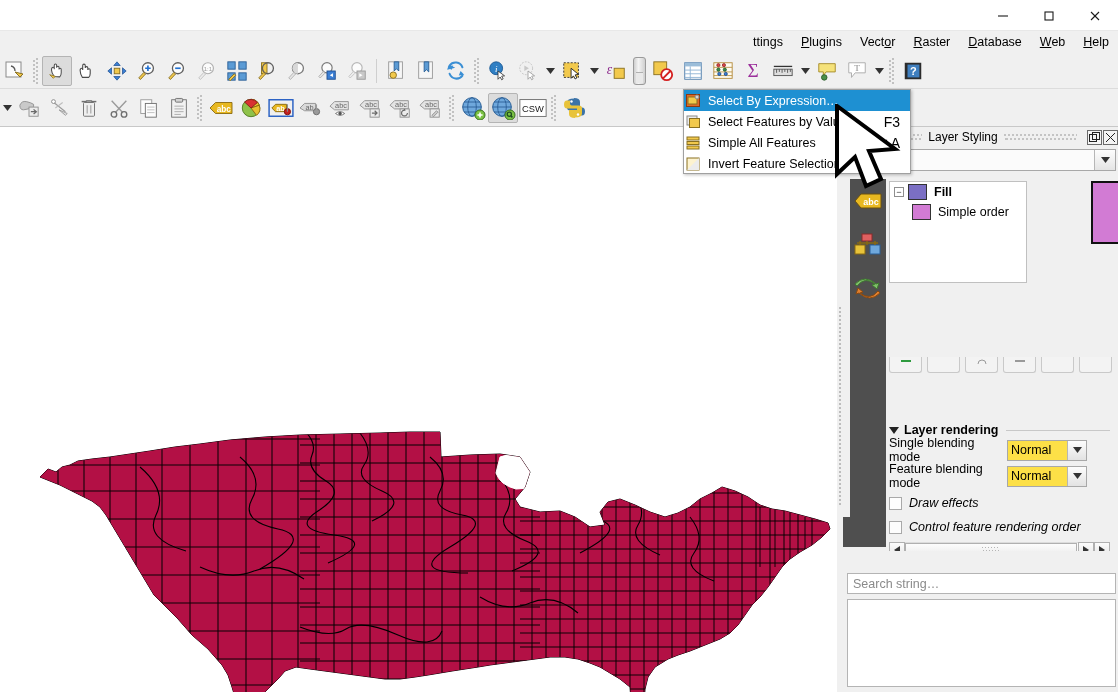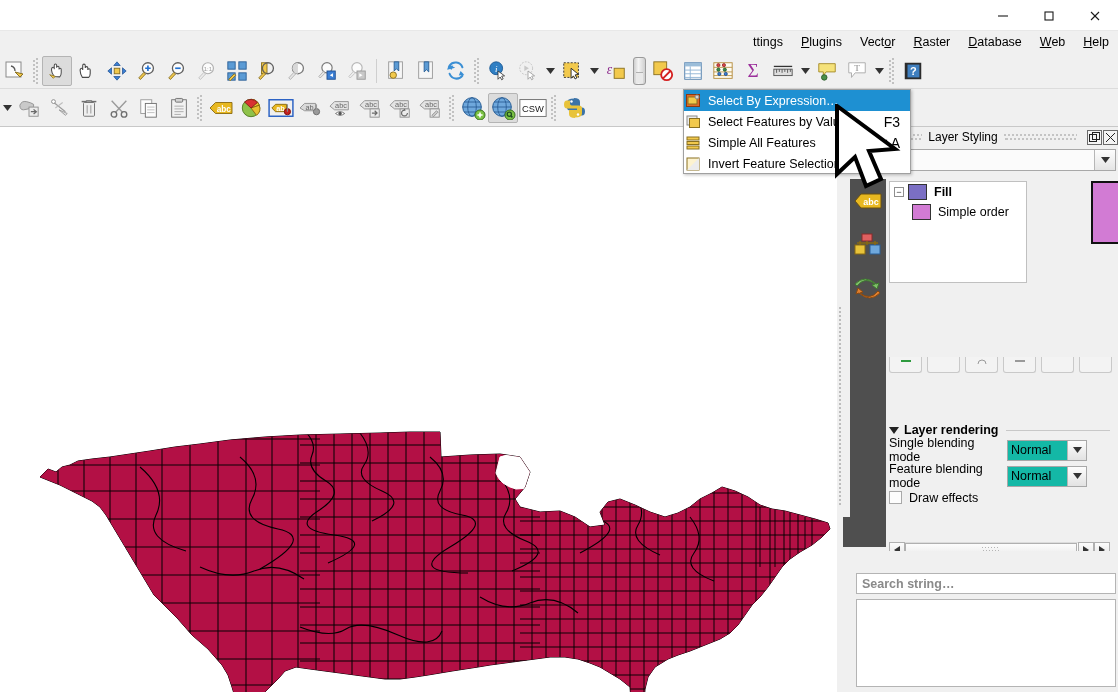--- a/index.html
+++ b/index.html
@@ -197,29 +197,29 @@
   .slider-handle {
     position: absolute; left: -4px; top: -7px; width: 11px; height: 17px;
     background: linear-gradient(#fdfdfd,#e0e0e0); border: 1px solid #8d8d8d; border-radius: 2px 2px 4px 4px;
   }
   .spin {
     width: 24px; height: 20px; border: 1px solid #fff; background: #f0f0f0;
     display: flex; align-items: center; justify-content: flex-end; font-size: 12.5px;
     padding-right: 2px;
   }
   .combo-sm {
-    width: 80px; height: 21px; border: 1px solid #a8a8a8; background: #14b8a6;
+    width: 80px; height: 21px; border: 1px solid #a8a8a8; background: #fde047;
     display: flex; align-items: center; padding-left: 3px; position: relative; font-size: 12.5px;
   }
   .combo-sm .arrow {
     position: absolute; right: 0; top: 0; bottom: 0; width: 19px;
     background: linear-gradient(#fdfdfd,#e2e2e2); border-left: 1px solid #b6b6b6;
     display: flex; align-items: center; justify-content: center;
   }
-  .cbrow { display: flex; align-items: flex-start; height: 24px; font-size: 12.5px; }
+  .cbrow { display: flex; align-items: center; height: 24px; font-size: 12.5px; font-style: italic; }
   .checkbox {
     width: 13px; height: 13px; border: 1px solid #a9a9a9; background: #fdfdfd;
     margin-right: 7px; flex: none;
   }
 
   .hscroll {
     position: absolute; left: 0; right: 0; height: 17px;
     background: #f0f0f0; display: flex; align-items: center;
   }
   .hs-arrow {
@@ -996,20 +996,24 @@
                   </svg>
               </span>
             </span>
           </div>
 
           <div class="cbrow" style="margin-top:2px;">
             <span class="checkbox"></span>
             <span>Draw effects</span>
           </div>
 
+          <div class="cbrow">
+            <span class="checkbox"></span>
+            <span>Control feature rendering order</span>
+          </div>
         </div>
 
         <div class="hscroll" style="top:366px; right:8px;">
           <span class="hs-arrow">
             <svg width="6" height="8" viewBox="0 0 6 8">
                 <path d="M6 0 v8 L0 4z" fill="#333"></path>
               </svg>
           </span>
           <span class="hs-trough">
             <span class="hs-thumb">
@@ -1049,21 +1053,21 @@
           </span>
           <span class="apply-btn">Apply</span>
         </div>
       </div>
     </div>
   </div>
 
   <div class="left-dark-strip"></div>
 
   <div class="dock" id="dockQMS">
-    <div style="position:absolute; left:13px; right:2px; top:22px;font-weight:bold;">
+    <div style="position:absolute; left:4px; right:2px; top:22px;">
       <div class="qms-input">
         <span>Search string…</span>
       </div>
       <div class="qms-list"></div>
     </div>
   </div>
 
   <div class="dropdown">
     <div class="dd-item sel">
       <span class="dd-ico">

